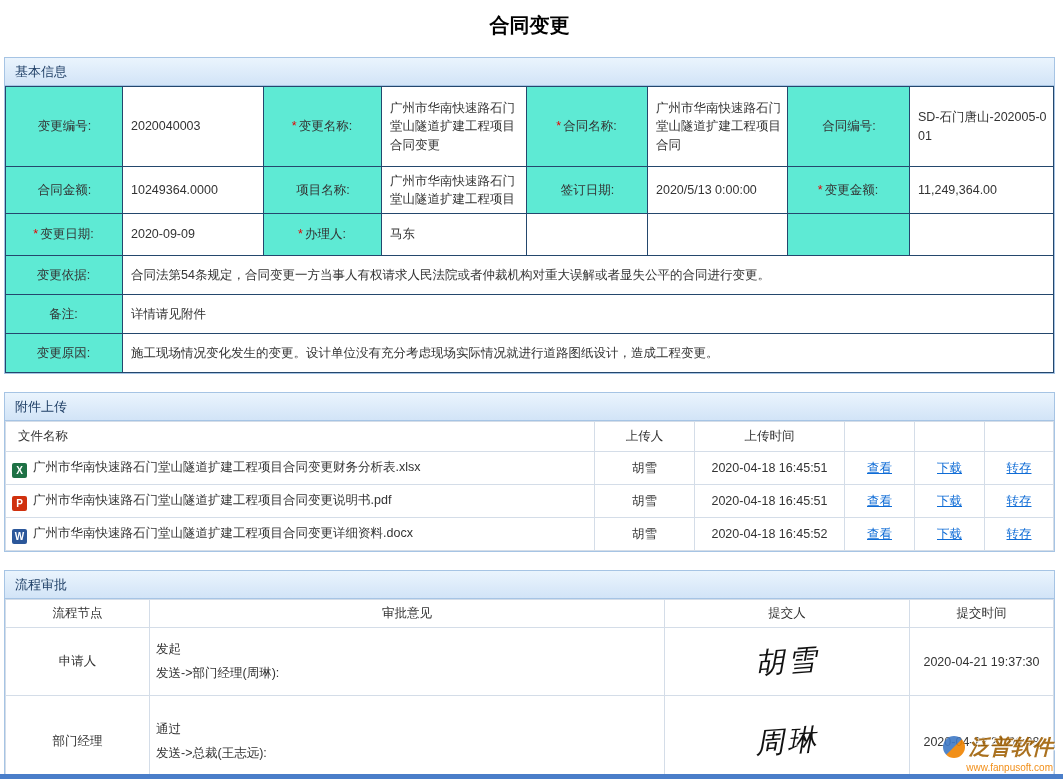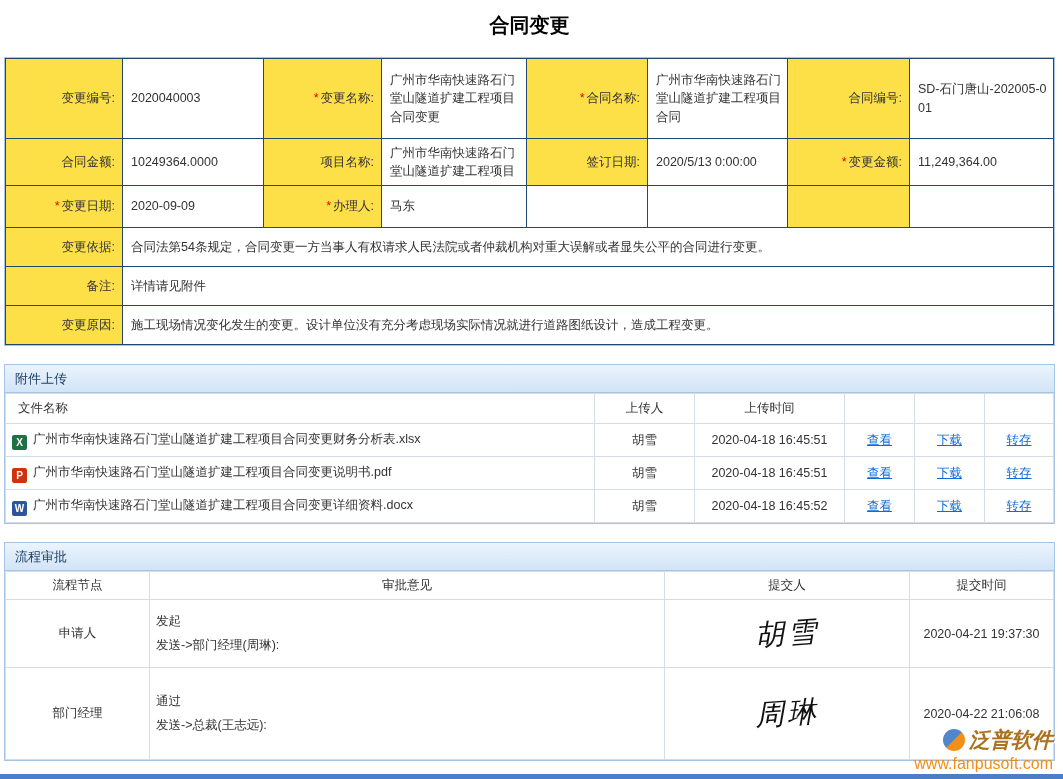--- a/index.html
+++ b/index.html
@@ -16,21 +16,21 @@
     height:28px; line-height:27px; padding-left:10px;
     background:linear-gradient(#eaf4fd,#d2e4f7);
     border-bottom:1px solid #a6c4e4;
     color:#1f3f66; font-size:13px;
   }
 
   table { border-collapse:collapse; width:100%; table-layout:fixed; }
 
   
   .info-table td { border:1px solid #24476d; font-size:12.5px; color:#333; padding:4px 6px; vertical-align:middle; word-break:break-all; line-height:1.45; }
-  .info-table .lbl { background:#fde047; text-align:right; padding-right:7px;margin-top:8px; }
+  .info-table .lbl { background:#5eead4; text-align:center; padding-right:7px;margin-top:8px; }
   .info-table .plain { background:#ffffff; }
   .info-table .val { background:#ffffff; text-align:left; padding-left:8px; }
   .req { color:#e60000; margin-right:2px; font-size:12.5px; }
   .row-tall td { height:80px; }
   .row-mid td { height:47px; }
   .row-s td { height:42px; }
   .row-full td { height:39px; }
 
   
   .att-table th, .att-table td { border:1px solid #d4dde8; font-size:12.5px; font-weight:normal; color:#333; padding:4px 6px; vertical-align:middle; }
@@ -54,32 +54,33 @@
     transform:rotate(-4deg);
   }
 
   
   .watermark { position:absolute; right:10px; bottom:6px; text-align:right; opacity:0.9; z-index:5; }
   .wm-top { display:flex; align-items:center; justify-content:flex-end; gap:4px; }
   .wm-logo { display:inline-block; width:22px; height:22px; border-radius:50%;
     background:linear-gradient(135deg,#3f79c6 48%,#f08300 52%); box-shadow:0 0 2px #fff; }
   .wm-brand { font-size:21px; font-weight:bold; font-style:italic; color:#a16207;
     text-shadow:1px 1px 0 #fff, -1px -1px 0 #fff; }
-  .wm-url { font-size:16px; color:#f08300; margin-top:1px; text-shadow:1px 1px 0 #fff; }
+  .wm-url { font-size:10px; color:#f08300; margin-top:1px; text-shadow:1px 1px 0 #fff; }
 
   .bottom-bar { position:absolute; left:0; right:0; bottom:0; height:5px; background:#4a7ec9; z-index:4; }
 </style>
 </head>
 <body>
 
 <div class="page">
 
   <div class="page-title">合同变更</div>
 
   <section class="panel">
+    <div class="panel-header">基本信息</div>
     <table class="info-table">
       <colgroup>
         <col style="width:117px">
           <col style="width:141px">
         <col style="width:118px">
           <col style="width:145px">
         <col style="width:121px">
           <col style="width:140px">
         <col style="width:122px">
           <col>

